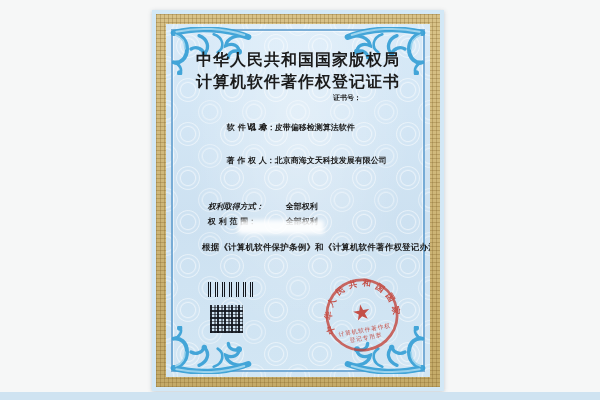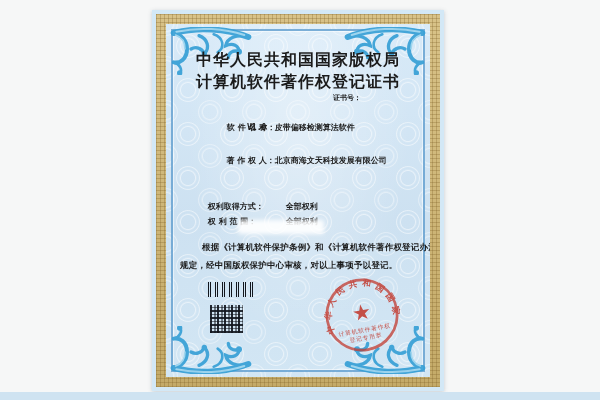--- a/index.html
+++ b/index.html
@@ -62,21 +62,21 @@
   
   .t { position:absolute; font-weight:bold; white-space:pre; }
   .title1 { left:0; right:0; top:26px; text-align:center; font-size:16px; letter-spacing:1px; }
   .title2 { left:0; right:0; top:48px; text-align:center; font-size:16px; letter-spacing:1px; }
   .certno { left:167px; top:69px; font-size:7px; font-weight:bold; }
 
   .row { position:absolute; left:14px; font-size:8px; }
   .row .lbl { display:inline-block; white-space:pre; }
   .r1 { top:88px; }  .r1 .lbl { width:67px;padding-left:19px; }
   .r2 { top:121px; } .r2 .lbl { width:67px;text-align:right; }
-  .r3 { top:167px; } .r3 .lbl { width:78px; }
+  .r3 { top:167px; } .r3 .lbl { width:78px;font-style:italic; }
   .r4 { top:182px; } .r4 .lbl { width:78px; }
   .r5 { top:198px; } .r5 .lbl { width:78px; }
   .version { left:81px; top:99px; font-size:8px; font-family:"DejaVu Sans Mono","Liberation Mono",monospace; }
 
   .redaction {
     position:absolute; left:72px; top:196px; width:86px; height:14px;
     background:rgba(255,255,255,.9); filter:blur(2px); border-radius:2px;
   }
 
   .stmt { position:absolute; font-size:8.5px; font-weight:bold; letter-spacing:.2px; white-space:pre; }
@@ -198,21 +198,20 @@
           <span class="lbl">权利取得方式：</span><span>全部权利</span>
         </div>
 
         <div class="t row r4">
           <span class="lbl">权 利 范 围：</span><span>全部权利</span>
         </div>
 
         <div class="redaction"></div>
 
         <div class="t stmt stmt1">根据《计算机软件保护条例》和《计算机软件著作权登记办法》的</div>
-        <div class="t stmt stmt2">规定，经中国版权保护中心审核，对以上事项予以登记。</div>
 
         <div class="barcode"></div>
         <div class="qr"></div>
 
         <svg class="seal" viewBox="0 0 100 100">
           <circle cx="50" cy="50" r="45" fill="none" stroke="#c23b30" stroke-width="3.5" opacity="0.85"></circle>
           <path id="sealArc" d="M 14 70 A 40 40 0 1 1 86 70" fill="none"></path>
           <text font-size="11" fill="#c23b30" letter-spacing="5.6" font-weight="bold">
             <textPath href="#sealArc" startOffset="4">中华人民共和国国家版权局</textPath>
           </text>

